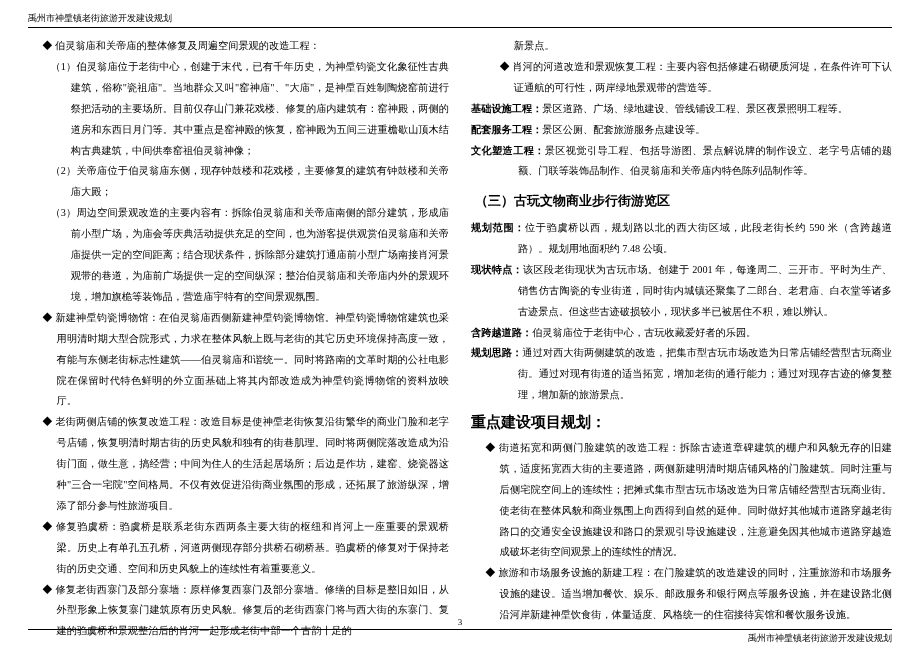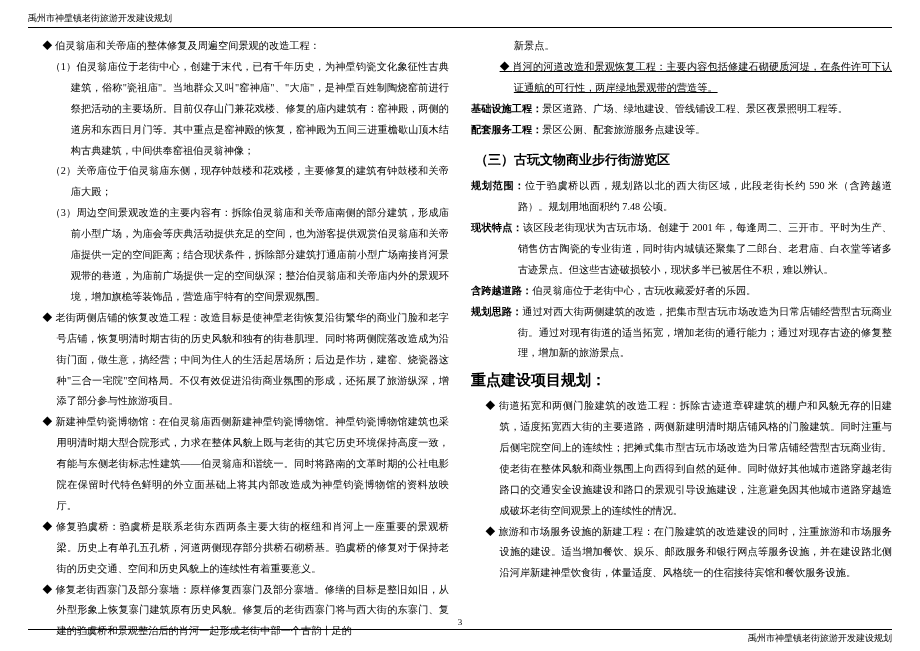--- a/index.html
+++ b/index.html
@@ -100,35 +100,38 @@
     <div class="header-title">禹州市神垕镇老街旅游开发建设规划</div>
   </div>
 
   <div class="columns">
 
     <div class="col">
       <p class="diamond">伯灵翁庙和关帝庙的整体修复及周遍空间景观的改造工程：</p>
       <p class="numitem">（1）伯灵翁庙位于老街中心，创建于末代，已有千年历史，为神垕钧瓷文化象征性古典建筑，俗称"瓷祖庙"。当地群众又叫"窑神庙"、"大庙"，是神垕百姓制陶烧窑前进行祭把活动的主要场所。目前仅存山门兼花戏楼、修复的庙内建筑有：窑神殿，两侧的道房和东西日月门等。其中重点是窑神殿的恢复，窑神殿为五间三进重檐歇山顶木结构古典建筑，中间供奉窑祖伯灵翁神像；</p>
       <p class="numitem">（2）关帝庙位于伯灵翁庙东侧，现存钟鼓楼和花戏楼，主要修复的建筑有钟鼓楼和关帝庙大殿；</p>
       <p class="numitem">（3）周边空间景观改造的主要内容有：拆除伯灵翁庙和关帝庙南侧的部分建筑，形成庙前小型广场，为庙会等庆典活动提供充足的空间，也为游客提供观赏伯灵翁庙和关帝庙提供一定的空间距离；结合现状条件，拆除部分建筑打通庙前小型广场南接肖河景观带的巷道，为庙前广场提供一定的空间纵深；整治伯灵翁庙和关帝庙内外的景观环境，增加旗桅等装饰品，营造庙宇特有的空间景观氛围。</p>
+      <p class="diamond">新建神垕钧瓷博物馆：在伯灵翁庙西侧新建神垕钧瓷博物馆。神垕钧瓷博物馆建筑也采用明清时期大型合院形式，力求在整体风貌上既与老街的其它历史环境保持高度一致，有能与东侧老街标志性建筑——伯灵翁庙和谐统一。同时将路南的文革时期的公社电影院在保留时代特色鲜明的外立面基础上将其内部改造成为神垕钧瓷博物馆的资料放映厅。</p>
       <p class="diamond">老街两侧店铺的恢复改造工程：改造目标是使神垕老街恢复沿街繁华的商业门脸和老字号店铺，恢复明清时期古街的历史风貌和独有的街巷肌理。同时将两侧院落改造成为沿街门面，做生意，搞经营；中间为住人的生活起居场所；后边是作坊，建窑、烧瓷器这种"三合一宅院"空间格局。不仅有效促进沿街商业氛围的形成，还拓展了旅游纵深，增添了部分参与性旅游项目。</p>
-      <p class="diamond">新建神垕钧瓷博物馆：在伯灵翁庙西侧新建神垕钧瓷博物馆。神垕钧瓷博物馆建筑也采用明清时期大型合院形式，力求在整体风貌上既与老街的其它历史环境保持高度一致，有能与东侧老街标志性建筑——伯灵翁庙和谐统一。同时将路南的文革时期的公社电影院在保留时代特色鲜明的外立面基础上将其内部改造成为神垕钧瓷博物馆的资料放映厅。</p>
       <p class="diamond">修复驺虞桥：驺虞桥是联系老街东西两条主要大街的枢纽和肖河上一座重要的景观桥梁。历史上有单孔五孔桥，河道两侧现存部分拱桥石砌桥基。驺虞桥的修复对于保持老街的历史交通、空间和历史风貌上的连续性有着重要意义。</p>
       <p class="diamond">修复老街西寨门及部分寨墙：原样修复西寨门及部分寨墙。修缮的目标是整旧如旧，从外型形象上恢复寨门建筑原有历史风貌。修复后的老街西寨门将与西大街的东寨门、复建的驺虞桥和景观整治后的肖河一起形成老街中部一个古韵十足的</p>
     </div>
 
     <div class="col">
       <p class="cont">新景点。</p>
-      <p class="diamond" style="padding-left:4.2em;text-indent:-1.4em;text-decoration:underline;">肖河的河道改造和景观恢复工程：主要内容包括修建石砌硬质河堤，在条件许可下认证通航的可行性，两岸绿地景观带的营造等。</p>
+      <p class="diamond" style="padding-left:4.2em;text-indent:-1.4em;">肖河的河道改造和景观恢复工程：主要内容包括修建石砌硬质河堤，在条件许可下认证通航的可行性，两岸绿地景观带的营造等。</p>
 
       <p class="kv">
         <span class="k">基础设施工程：</span><span>景区道路、广场、绿地建设、管线铺设工程、景区夜景照明工程等。</span>
       </p>
       <p class="kv">
         <span class="k">配套服务工程：</span><span>景区公厕、配套旅游服务点建设等。</span>
+      </p>
+      <p class="kv">
+        <span class="k">文化塑造工程：</span><span>景区视觉引导工程、包括导游图、景点解说牌的制作设立、老字号店铺的题额、门联等装饰品制作、伯灵翁庙和关帝庙内特色陈列品制作等。</span>
       </p>
 
       <p class="h2">（三）古玩文物商业步行街游览区</p>
 
       <p class="kv">
         <span class="k">规划范围：</span><span>位于驺虞桥以西，规划路以北的西大街区域，此段老街长约 590 米（含跨越道路）。规划用地面积约 7.48 公顷。</span>
       </p>
       <p class="kv">
         <span class="k">现状特点：</span><span>该区段老街现状为古玩市场。创建于 2001 年，每逢周二、三开市。平时为生产、销售仿古陶瓷的专业街道，同时街内城镇还聚集了二郎台、老君庙、白衣堂等诸多古迹景点。但这些古迹破损较小，现状多半已被居住不积，难以辨认。</span>
       </p>

